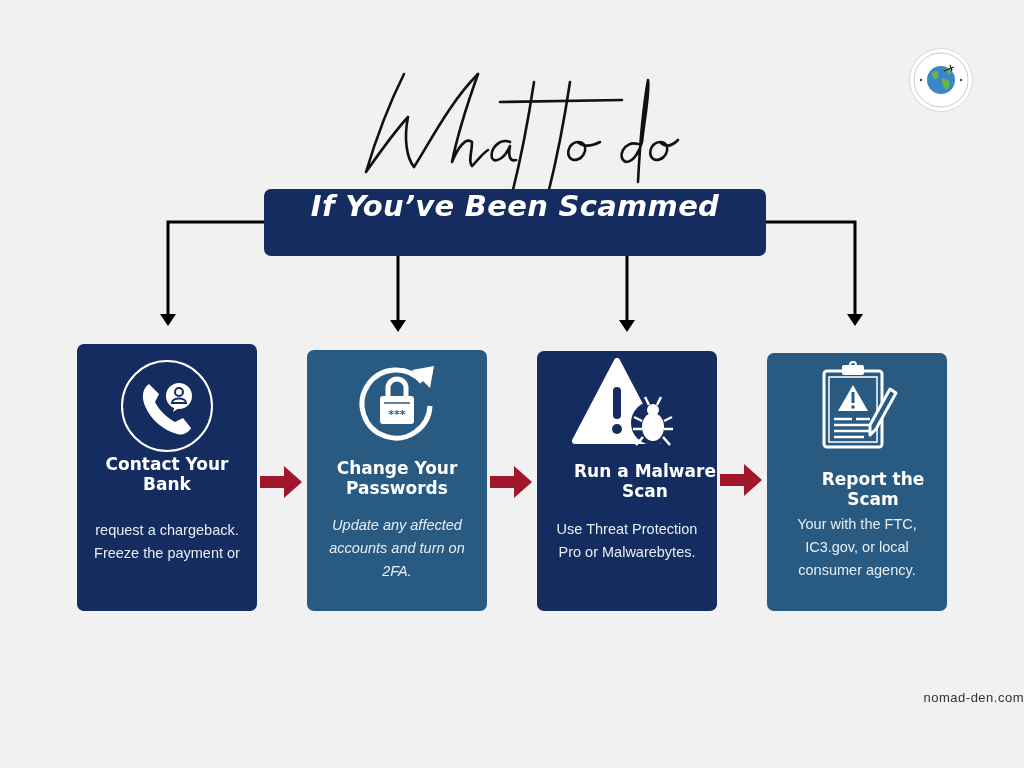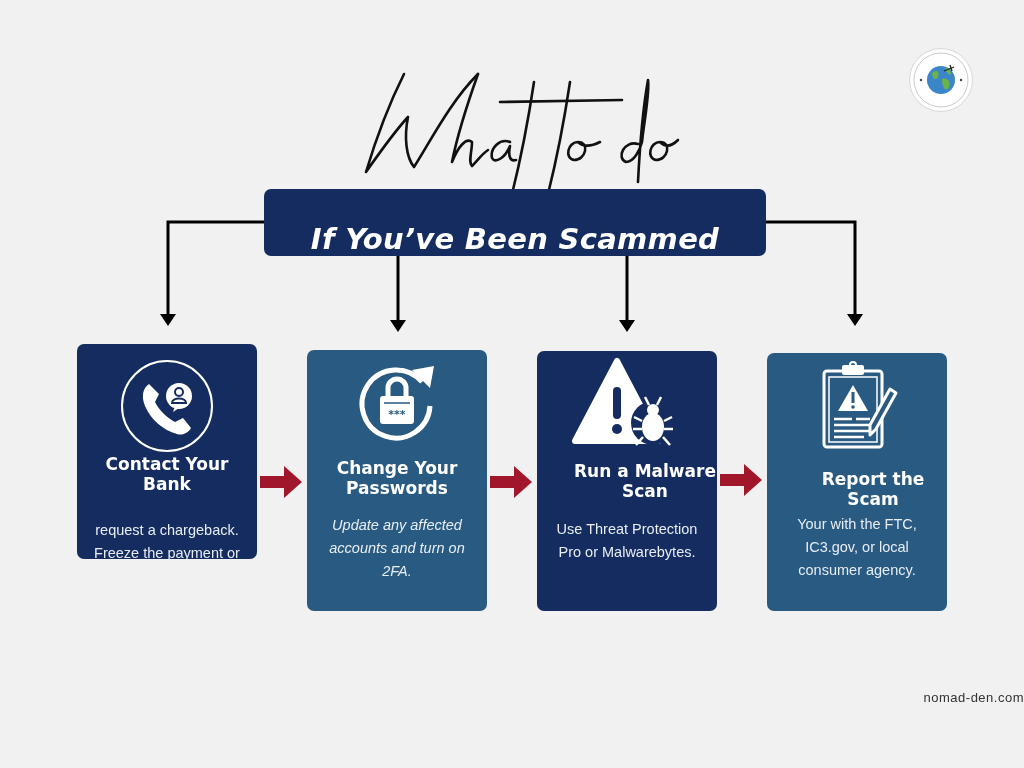--- a/index.html
+++ b/index.html
@@ -1,19 +1,19 @@
 <!DOCTYPE html>
 <html><head>
 <meta charset="utf-8">
 <style>
   html, body { margin:0; padding:0; }
   body { width:1024px; height:768px; background:#f1f1f1; position:relative; overflow:hidden; font-family:"Liberation Sans", sans-serif; }
   .abs { position:absolute; }
   .script-title { left:360px; top:62px; width:320px; height:135px; }
-  .banner { left:264px; top:189px; width:502px; height:67px; background:#142c5f; border-radius:7px; display:flex; align-items:flex-end; justify-content:center; color:#fff; font-weight:bold; font-style:italic; font-size:29px; letter-spacing:0.3px; font-family:"DejaVu Sans", sans-serif; }
+  .banner { left:264px; top:189px; width:502px; height:67px; background:#142c5f; border-radius:7px; display:flex; align-items:flex-start; justify-content:center; color:#fff; font-weight:bold; font-style:italic; font-size:29px; letter-spacing:0.3px; font-family:"DejaVu Sans", sans-serif; }
   .card { position:absolute; width:180px; border-radius:7px; color:#fff; text-align:center; box-sizing:border-box; }
   .card.dark { background:#142c5f; }
   .card.mid { background:#285a82; }
   .card .icon { position:absolute; left:0; right:0; display:flex; justify-content:center; }
   .card .title { position:absolute; left:0; right:0; font-family:"DejaVu Sans", sans-serif; font-weight:bold; font-size:17px; line-height:20px; }
   .card .desc { position:absolute; left:6px; right:6px; font-size:14.5px; line-height:23px; color:#e8edf4; }
   .logo { left:909px; top:48px; width:62px; height:62px; border-radius:50%; background:#fff; border:1px solid #d8d8d8; }
   .footer { left:0; width:1024px; top:690px; text-align:right; font-size:13px; color:#333; letter-spacing:0.5px; }
   svg { display:block; }
 </style>
@@ -78,21 +78,21 @@
 <svg class="abs" style="left:260px;top:466px" width="44" height="32">
   <path d="M0 10 L24 10 L24 0 L42 16 L24 32 L24 22 L0 22 Z" fill="#a0162a"></path>
 </svg>
 <svg class="abs" style="left:490px;top:466px" width="44" height="32">
   <path d="M0 10 L24 10 L24 0 L42 16 L24 32 L24 22 L0 22 Z" fill="#a0162a"></path>
 </svg>
 <svg class="abs" style="left:720px;top:464px" width="44" height="32">
   <path d="M0 10 L24 10 L24 0 L42 16 L24 32 L24 22 L0 22 Z" fill="#a0162a"></path>
 </svg>
 
-<div class="card dark" style="left:77px;top:344px;height:215px;">
+<div class="card dark" style="left:77px;top:344px;height:267px;">
   <div class="icon" style="top:14px;">
     <svg width="96" height="96" viewBox="0 0 96 96">
       <circle cx="48" cy="48" r="45" fill="none" stroke="#fff" stroke-width="2"></circle>
       <path d="M30 26 C24 30 22 38 26 48 C32 62 44 72 58 76 C64 78 70 74 72 70 L64 60 L56 64 C48 60 40 52 36 44 L40 36 Z" fill="#fff"></path>
       <circle cx="60" cy="38" r="13" fill="#fff"></circle>
       <path d="M54 54 L56 48 L60 50 Z" fill="#fff"></path>
       <circle cx="60" cy="34" r="4" fill="none" stroke="#142c5f" stroke-width="2"></circle>
       <path d="M53 45 C53 39 67 39 67 45 Z" fill="none" stroke="#142c5f" stroke-width="2"></path>
     </svg>
   </div>

